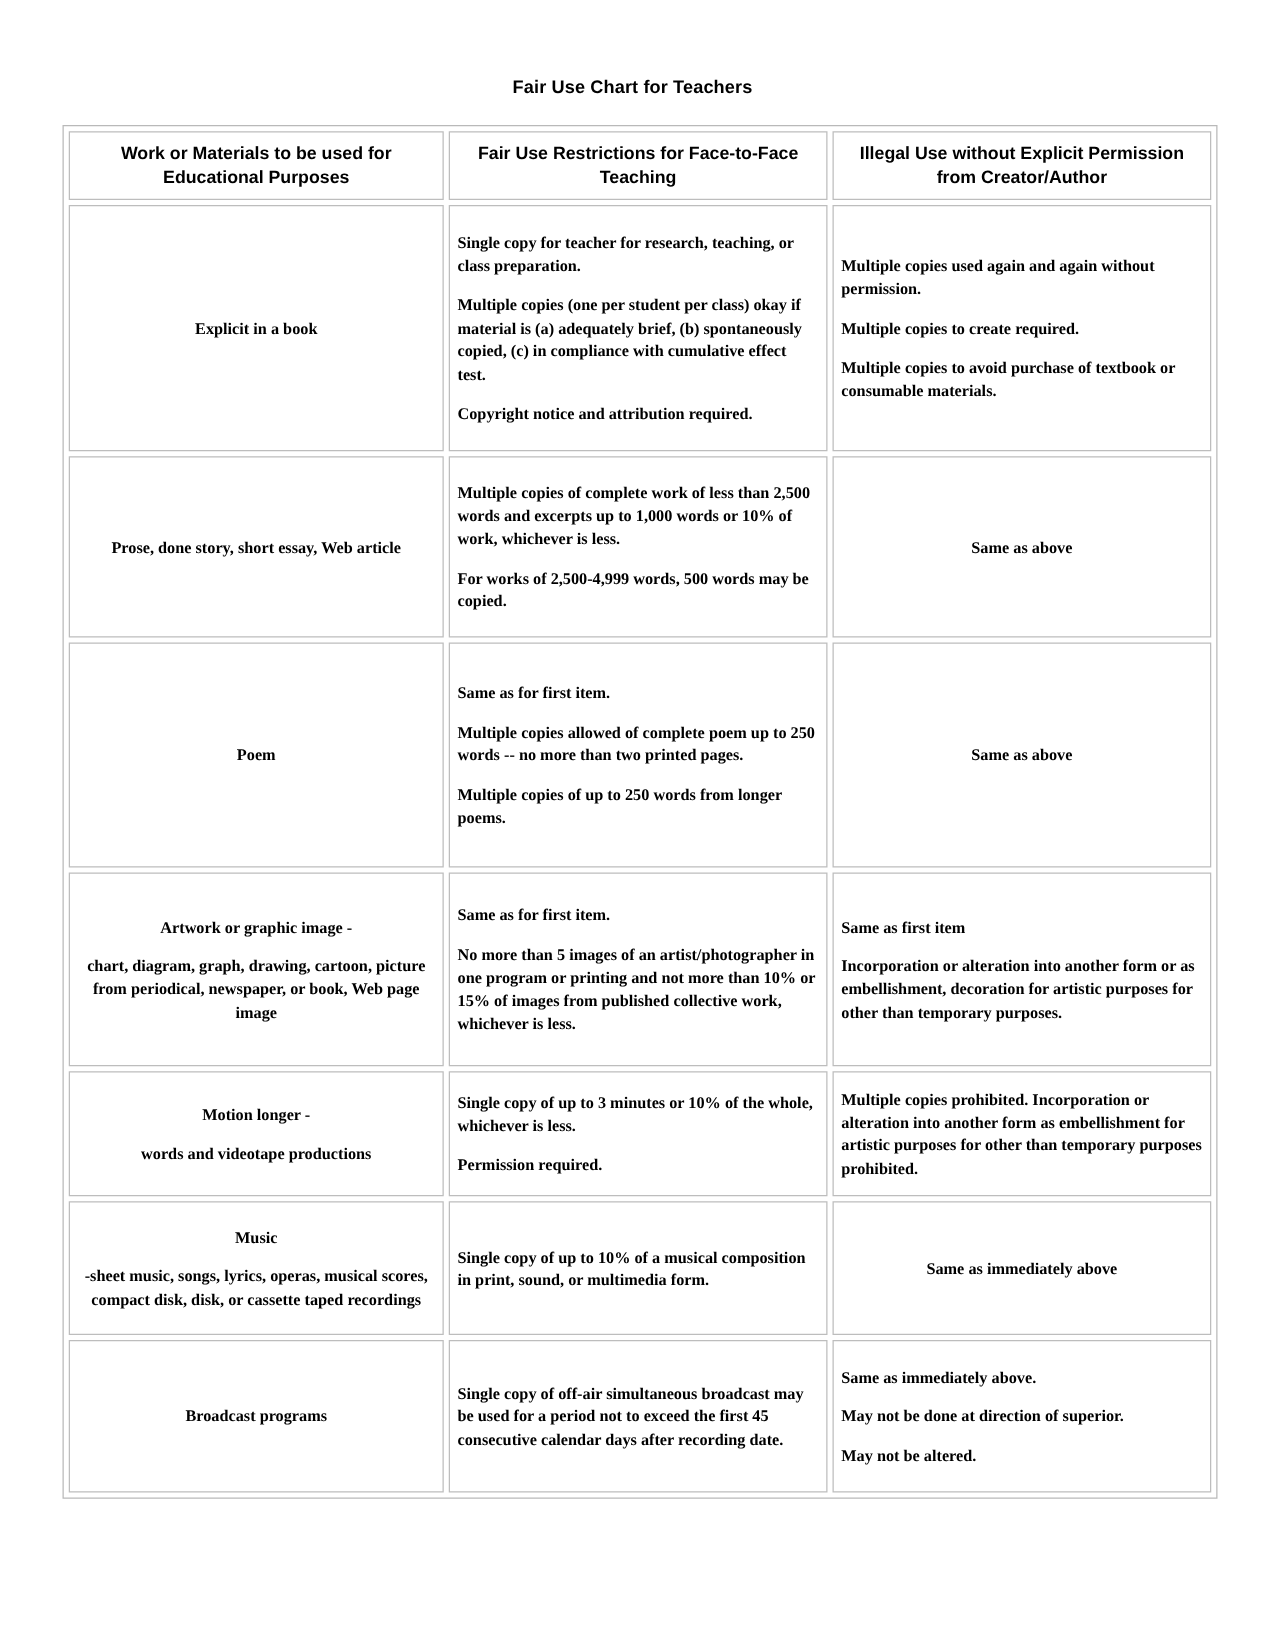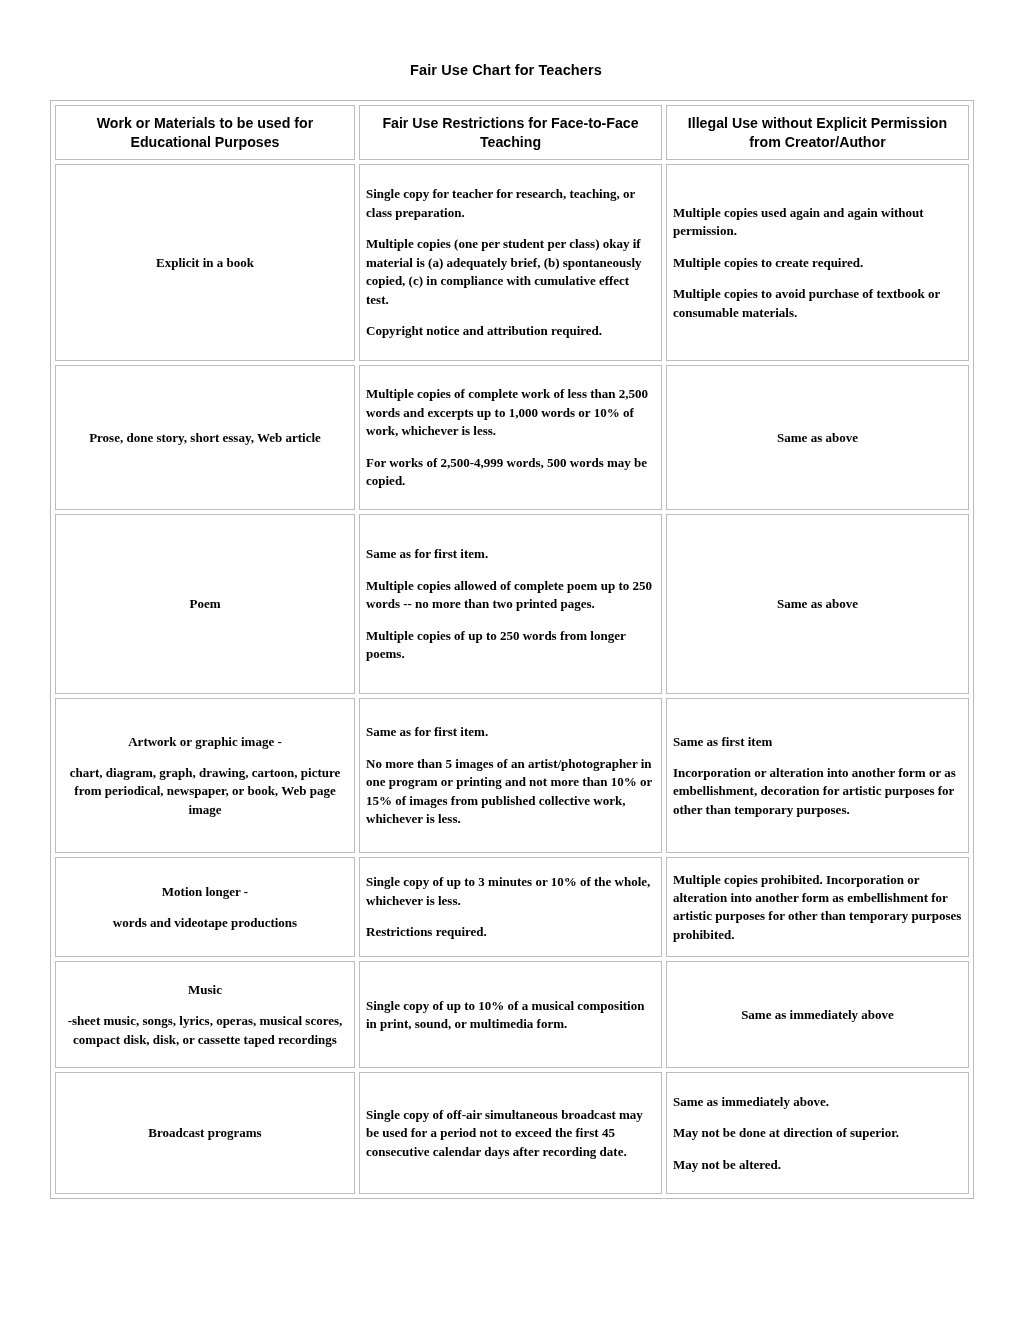--- a/index.html
+++ b/index.html
@@ -162,21 +162,21 @@
               <div class="para">Incorporation or alteration into another form or as embellishment, decoration for artistic purposes for other than temporary purposes.</div>
             </td>
           </tr>
           <tr style="height: 100px;">
             <td class="cell-serif col1-cell">
               <div class="para">Motion longer -</div>
               <div class="para">words and videotape productions</div>
             </td>
             <td class="cell-serif col2-cell">
               <div class="para">Single copy of up to 3 minutes or 10% of the whole, whichever is less.</div>
-              <div class="para">Restrictions required.</div>
+              <div class="para">Permission required.</div>
             </td>
             <td class="cell-serif col3-cell">
               <div class="para">Multiple copies prohibited. Incorporation or alteration into another form as embellishment for artistic purposes for other than temporary purposes prohibited.</div>
             </td>
           </tr>
           <tr style="height: 107px;">
             <td class="cell-serif col1-cell">
               <div class="para">Music</div>
               <div class="para">-sheet music, songs, lyrics, operas, musical scores, compact disk, disk, or cassette taped recordings</div>
             </td>

